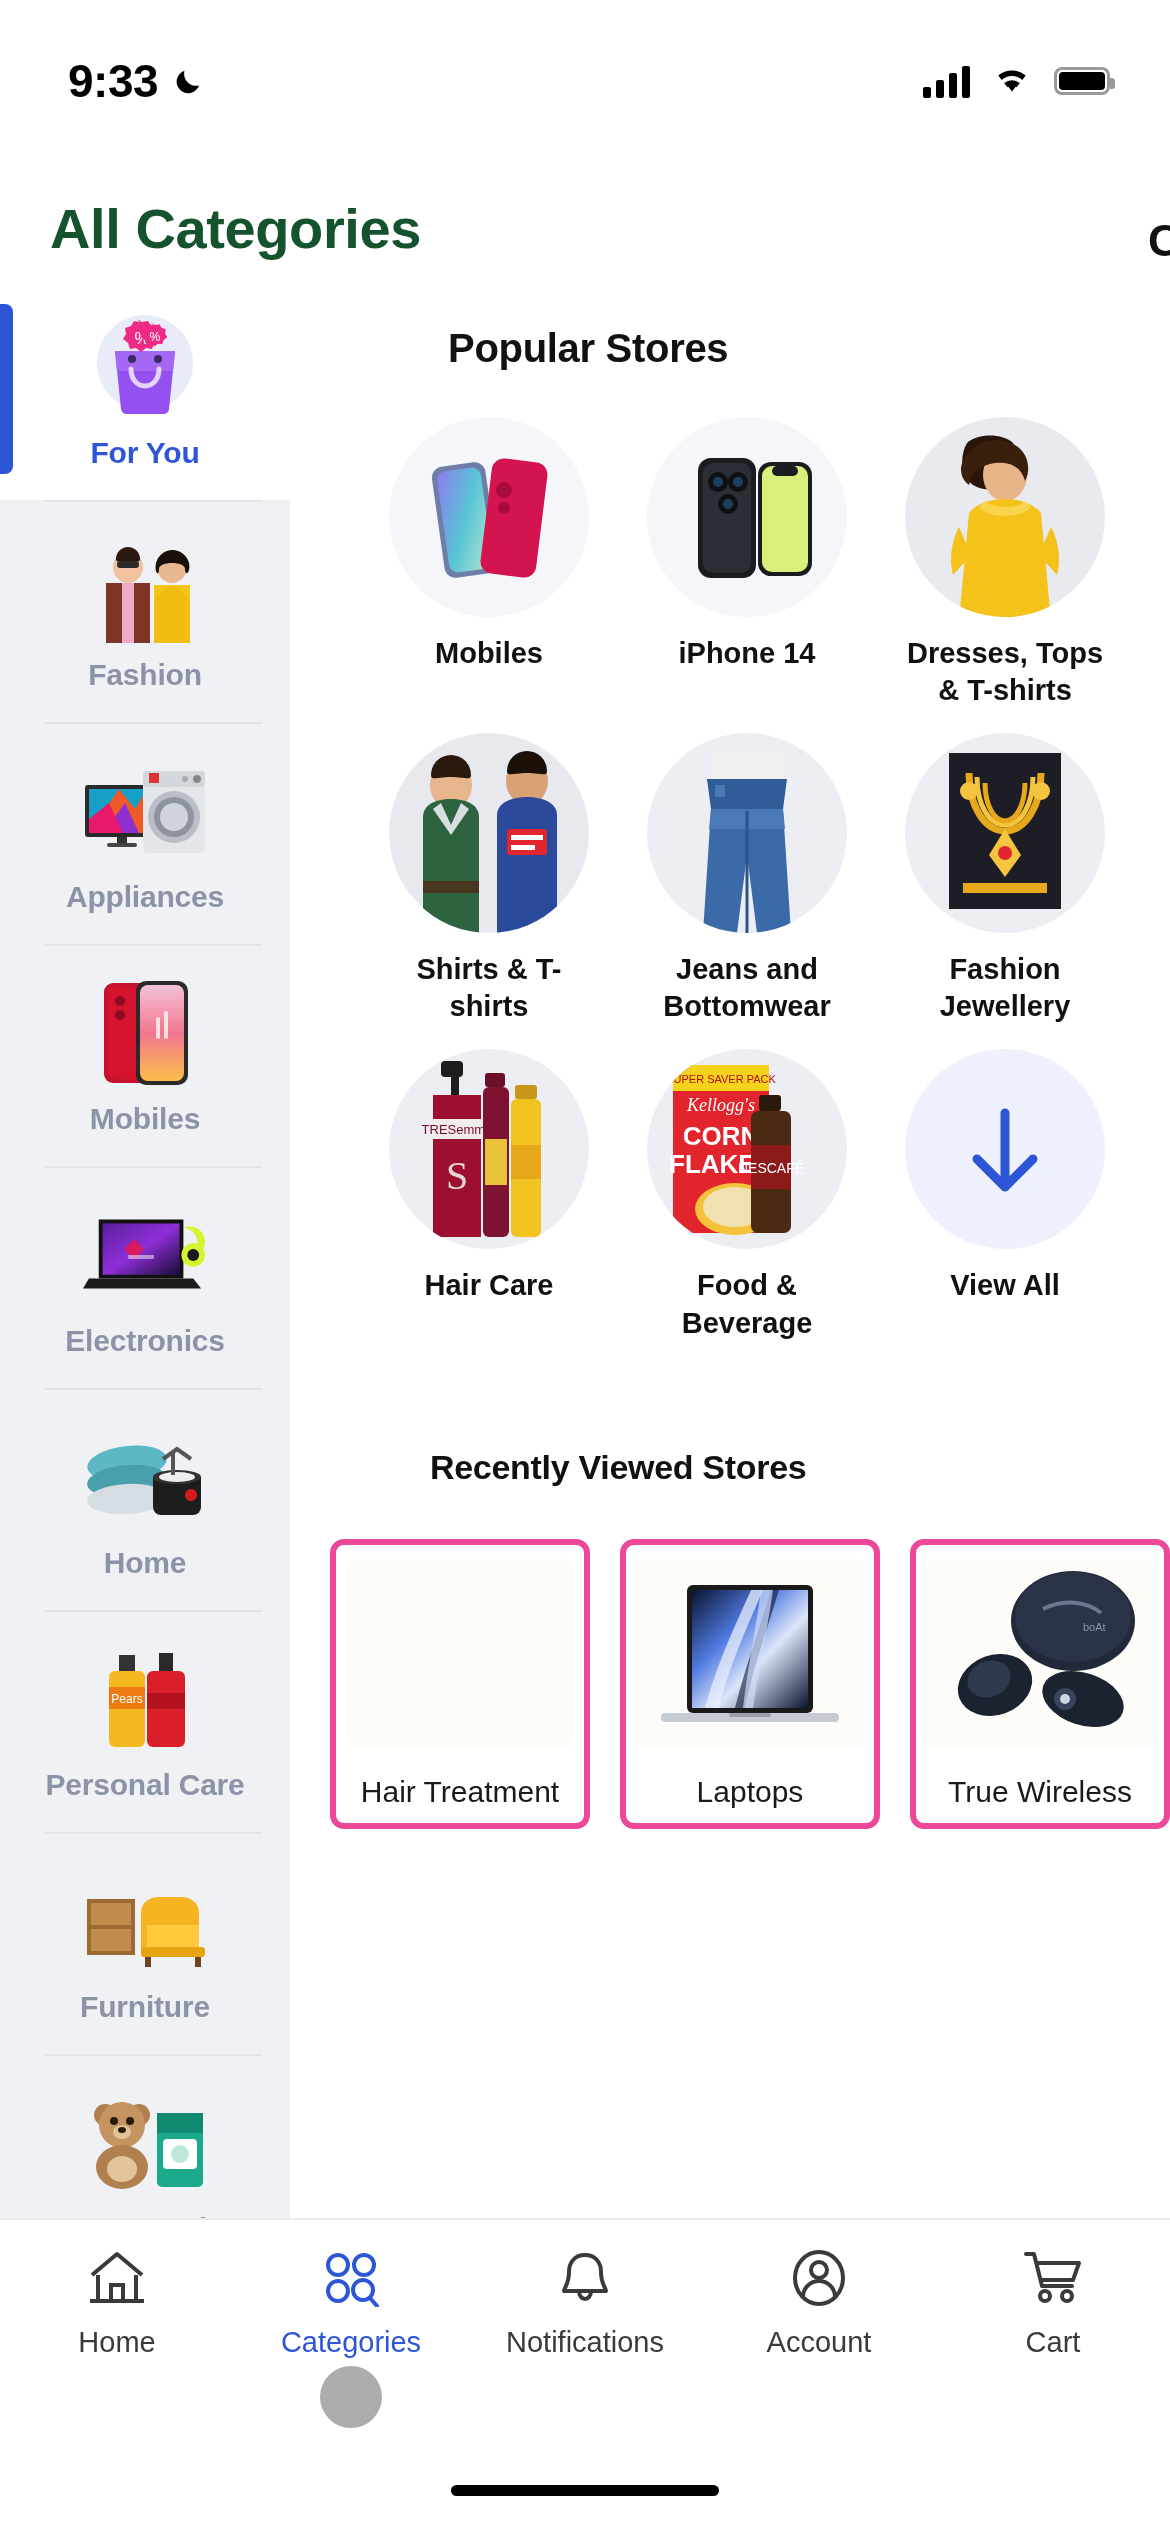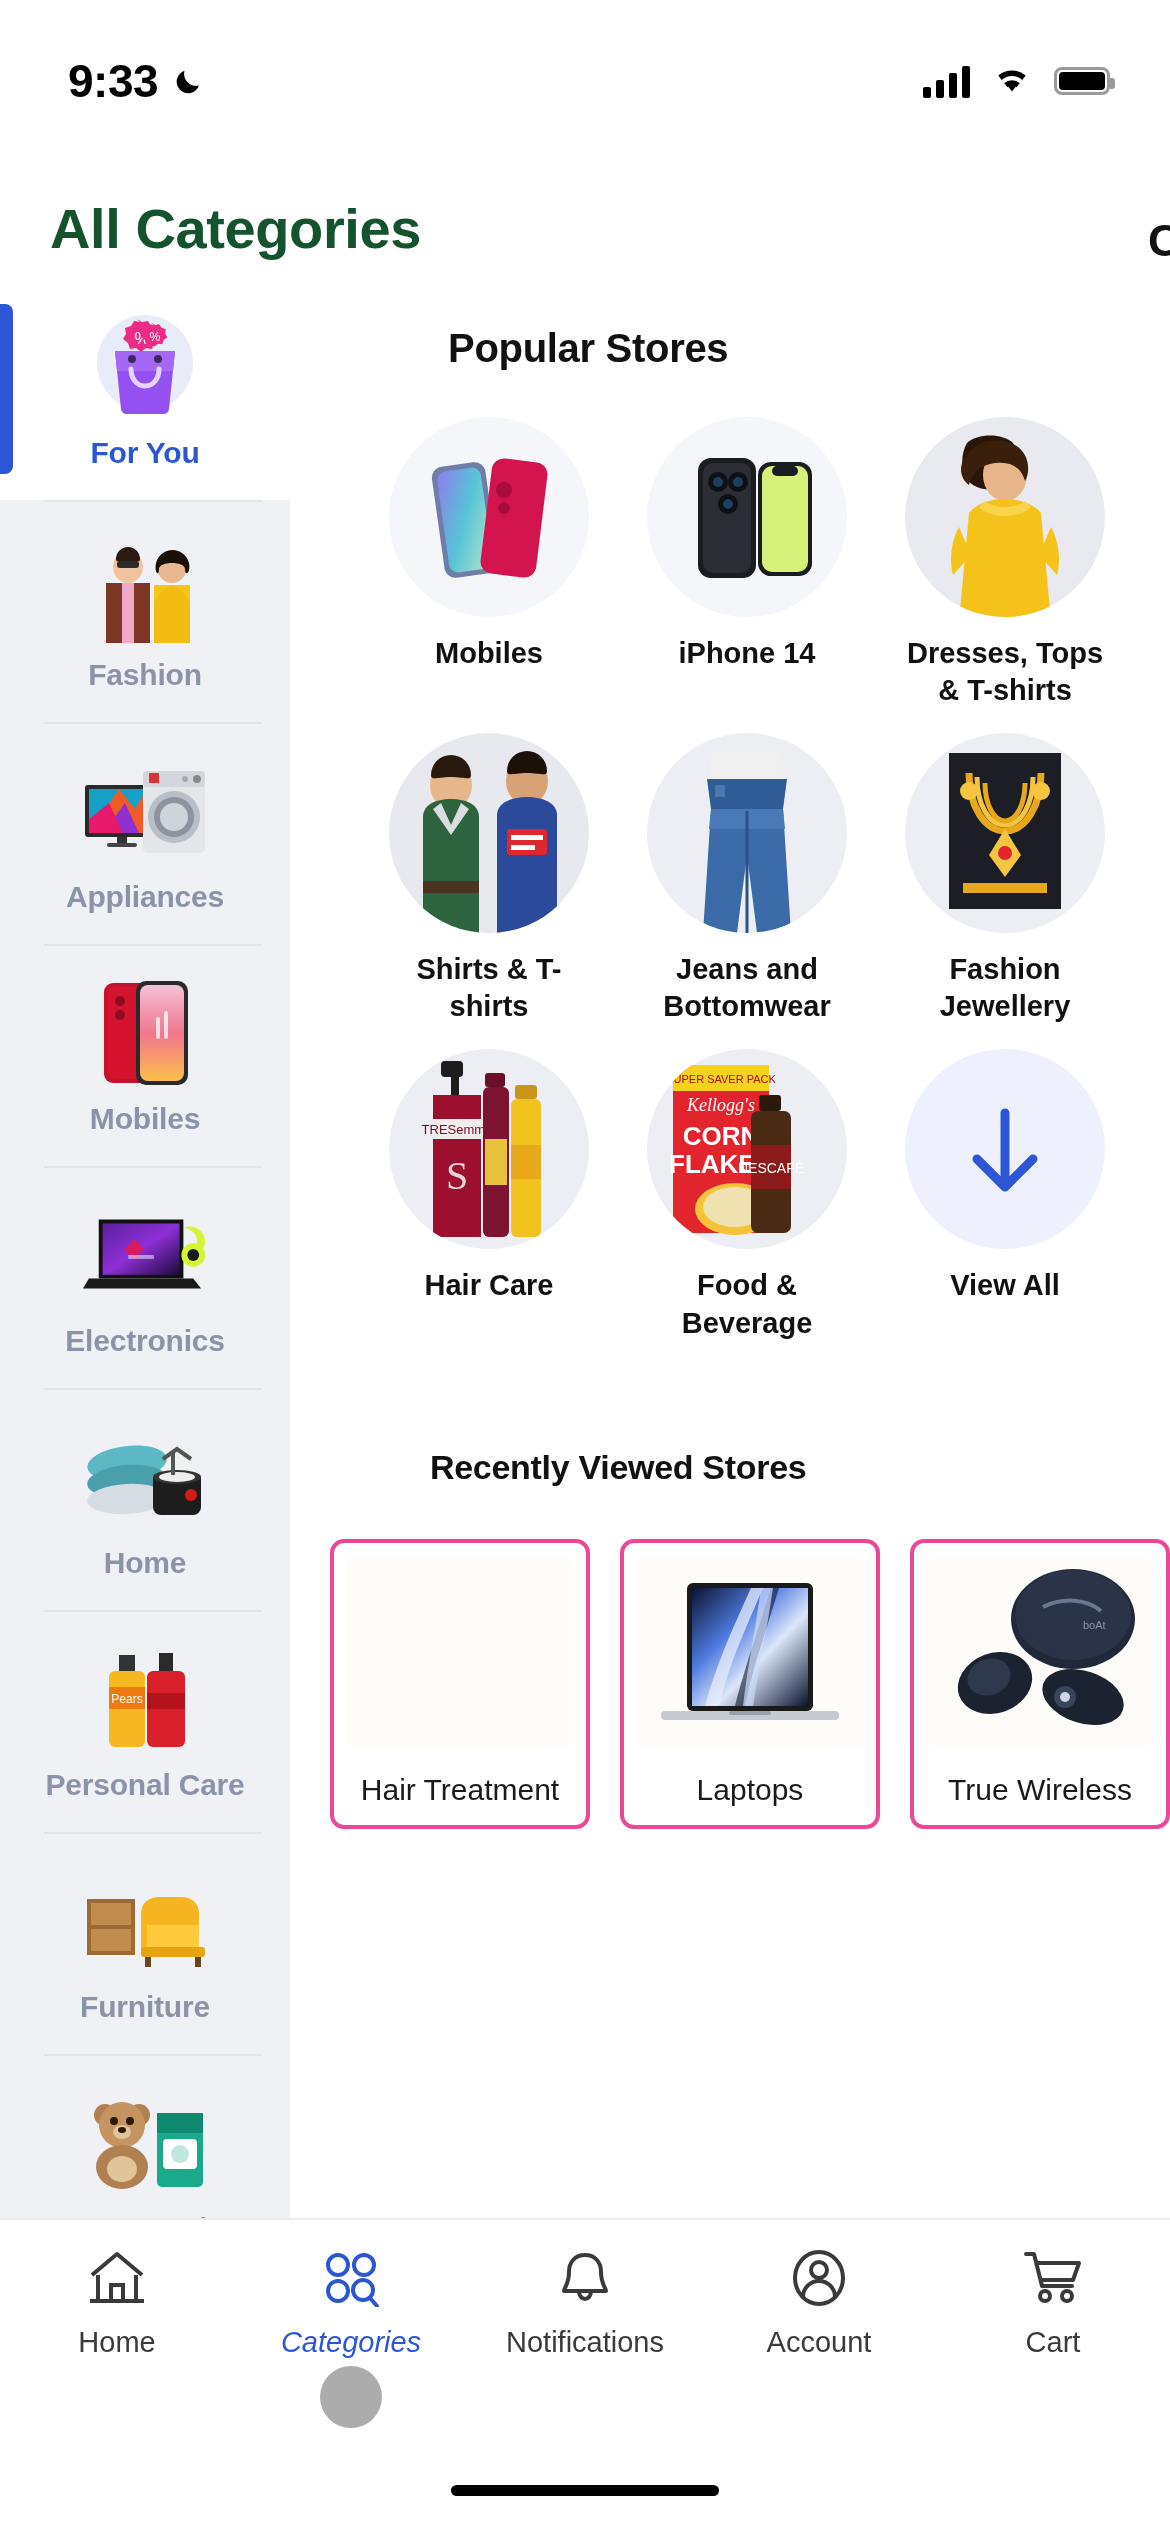--- a/index.html
+++ b/index.html
@@ -93,40 +93,40 @@
     font-size: 29px; font-weight: 700; color: #111; text-align: center;
     line-height: 1.28; max-width: 215px;
   }
 
   
   .recent-row {
     display: flex; gap: 30px; margin: 52px 0 0 22px;
   }
   .recent-card {
     flex: 0 0 260px; height: 290px; background: #fff;
-    border: 4px solid #ec4899; border-radius: 14px;
+    border: 6px solid #ec4899; border-radius: 14px;
     display: flex; flex-direction: column; align-items: center;
     padding-top: 14px; overflow: hidden;
   }
   .recent-img {
     width: 228px; height: 190px; background: #fdfcf9; border-radius: 8px;
     display: flex; align-items: center; justify-content: center; overflow: hidden;
   }
   .recent-label { margin-top: 26px; font-size: 30px; color: #1a1a1a; white-space: nowrap; }
 
   
   .tabbar {
     position: absolute; left: 0; bottom: 0; width: 1170px; height: 314px;
     background: #fff; border-top: 2px solid #ececec;
   }
   .tabs { display: flex; height: 200px; padding-top: 26px; }
   .tab { flex: 1; display: flex; flex-direction: column; align-items: center; gap: 16px; position: relative; }
   .tab-icon { height: 64px; display: flex; align-items: center; justify-content: center; }
   .tab-label { font-size: 29px; color: #3a3a3a; }
-  .tab.active .tab-label { color: #2d56d6; font-style: italic; }
+  .tab.active .tab-label { color: #2d56d6; }
   .touch-dot {
     position: absolute; width: 62px; height: 62px; border-radius: 50%;
     background: #9a9a9a; opacity: .82; left: 50%; transform: translateX(-50%); top: 120px;
   }
   .home-indicator {
     position: absolute; bottom: 36px; left: 50%; transform: translateX(-50%);
     width: 268px; height: 11px; background: #000; border-radius: 8px;
   }
 </style>
 </head>

